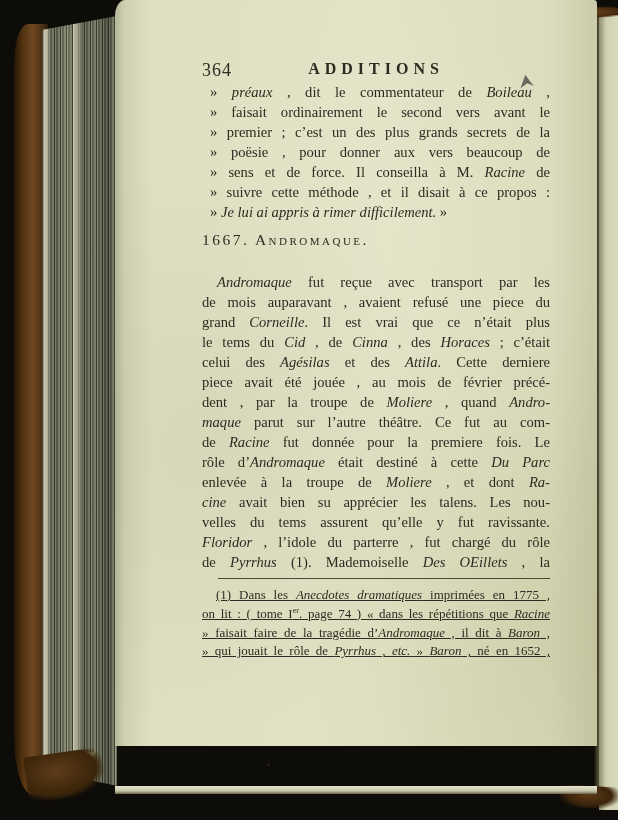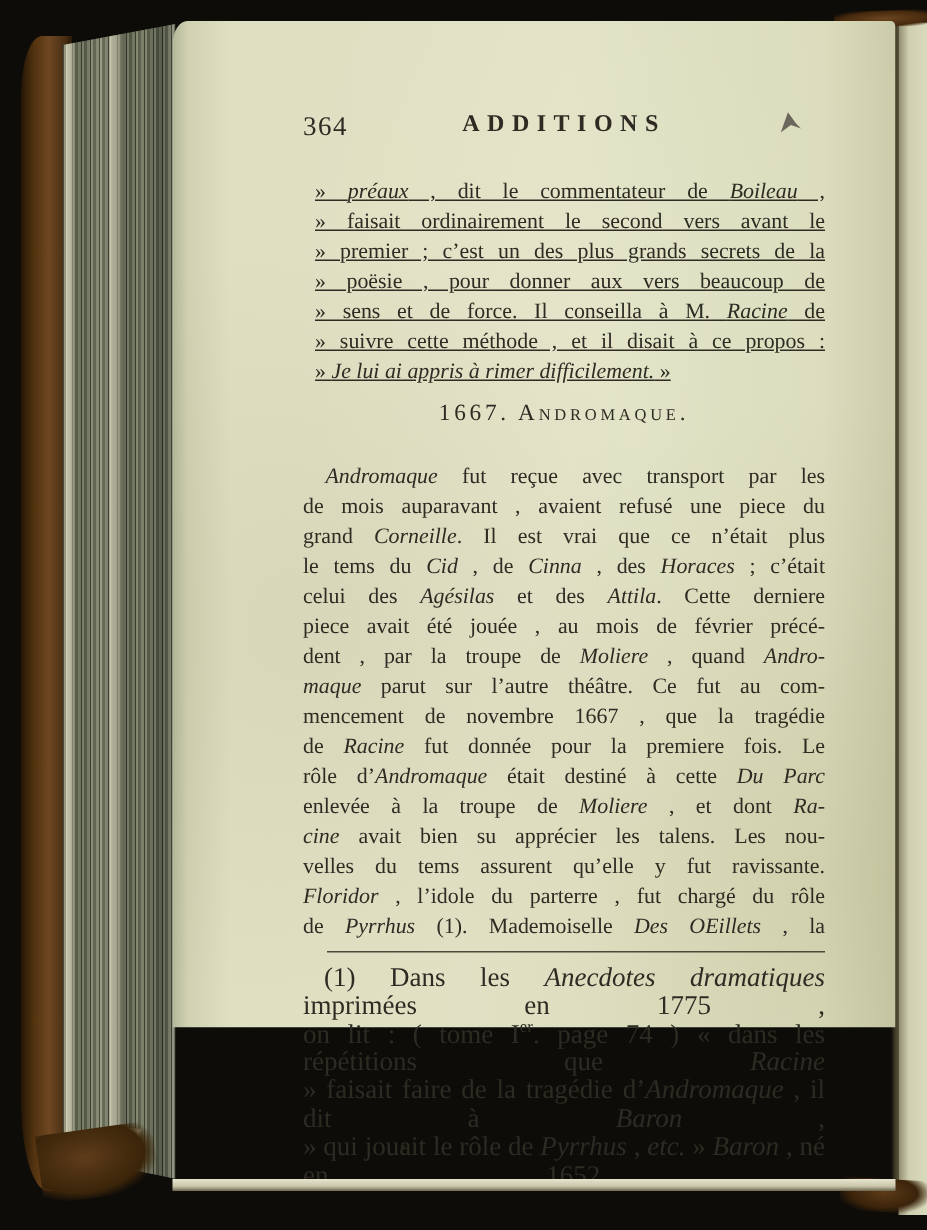--- a/index.html
+++ b/index.html
@@ -38,21 +38,21 @@
   .band1{left:2px;width:5px;background:linear-gradient(90deg,rgba(222,218,192,.9),rgba(222,218,192,.35));}
   .band2{left:31px;width:9px;background:linear-gradient(90deg,rgba(214,210,184,.85),rgba(170,168,140,.3));}
   .tab{
     position:absolute;left:34px;top:736px;width:15px;height:26px;
     background:#e9e7d3;border:1px solid #9a9478;
     transform:rotate(4deg);
     box-shadow:0 3px 4px rgba(10,10,5,.6);
   }
   
   .page{
-    position:absolute;left:115px;top:14px;width:482px;height:671px;
+    position:absolute;left:115px;top:0;width:482px;height:746px;
     background:
       radial-gradient(ellipse at 62% 30%, rgba(255,255,240,0.10) 0%, rgba(255,255,240,0) 55%),
       radial-gradient(ellipse at 90% 85%, rgba(120,100,40,0.10) 0%, rgba(120,100,40,0) 40%),
       radial-gradient(ellipse at 20% 60%, rgba(110,110,70,0.08) 0%, rgba(110,110,70,0) 45%),
       linear-gradient(90deg,#b4b798 0px,#cfd1b1 10px,var(--paper) 38px,#e1e2c5 55%,#dadcbc 90%,#c9cba9 100%);
     border-radius:10px 3px 0 0 / 16px 4px 0 0;
   }
   .page-bottom-edge{
     position:absolute;left:115px;top:786px;width:482px;height:8px;
     background:linear-gradient(180deg,#e7e5cf 0%,#c9c6ab 60%,#6b654d 100%);
@@ -100,31 +100,31 @@
   }
   .line{
     font-size:14.6px;line-height:20px;
     text-align:justify;text-align-last:justify;
     white-space:normal;
   }
   .line.short{text-align-last:left;}
   .line.indent{text-indent:15px;}
   .it{font-style:italic;}
   sup{font-size:.62em;line-height:0;}
-  .quote{margin-top:22px;padding-left:8px;text-decoration:underline;}
+  .quote{margin-top:0;padding-left:8px;}
   .section-heading{
-    margin-top:9px;text-align:center;
+    margin-top:9px;text-align:left;
     font-size:15.5px;font-variant:small-caps;letter-spacing:2.5px;
   }
   .bodytext{margin-top:23px;}
   .fnsep{
     border:none;border-top:1.2px solid #4d483a;
     margin:6px 0 7px 16px;
   }
-  .footnote .line{font-size:18px;line-height:18.8px;}
+  .footnote .line{font-size:13px;line-height:18.8px;text-decoration:underline;}
   .footnote .line.indent{text-indent:14px;}
 </style>
 </head>
 <body>
 
 <div class="scan">
 
   <div class="spine"></div>
   <div class="edges">
     <div class="edge-band band1"></div>
@@ -160,21 +160,20 @@
 
       <div class="bodytext">
           <div class="line indent"><span class="it">Andromaque</span><span> fut reçue avec transport par les</span></div>
           <div class="line"><span>de mois auparavant , avaient refusé une piece du</span></div>
           <div class="line"><span>grand </span><span class="it">Corneille</span><span>. Il est vrai que ce n’était plus</span></div>
           <div class="line"><span>le tems du </span><span class="it">Cid</span><span> , de </span><span class="it">Cinna</span><span> , des </span><span class="it">Horaces</span><span> ; c’était</span></div>
           <div class="line"><span>celui des </span><span class="it">Agésilas</span><span> et des </span><span class="it">Attila</span><span>. Cette derniere</span></div>
           <div class="line"><span>piece avait été jouée , au mois de février précé-</span></div>
           <div class="line"><span>dent , par la troupe de </span><span class="it">Moliere</span><span> , quand </span><span class="it">Andro-</span></div>
           <div class="line"><span class="it">maque</span><span> parut sur l’autre théâtre. Ce fut au com-</span></div>
-          <div class="line"><span>mencement de novembre 1667 , que la tragédie</span></div>
           <div class="line"><span>de </span><span class="it">Racine</span><span> fut donnée pour la premiere fois. Le</span></div>
           <div class="line"><span>rôle d’</span><span class="it">Andromaque</span><span> était destiné à cette </span><span class="it">Du Parc</span></div>
           <div class="line"><span>enlevée à la troupe de </span><span class="it">Moliere</span><span> , et dont </span><span class="it">Ra-</span></div>
           <div class="line"><span class="it">cine</span><span> avait bien su apprécier les talens. Les nou-</span></div>
           <div class="line"><span>velles du tems assurent qu’elle y fut ravissante.</span></div>
           <div class="line"><span class="it">Floridor</span><span> , l’idole du parterre , fut chargé du rôle</span></div>
           <div class="line"><span>de </span><span class="it">Pyrrhus</span><span> (1). Mademoiselle </span><span class="it">Des OEillets</span><span> , la</span></div>
         </div>
 
       <hr class="fnsep">

